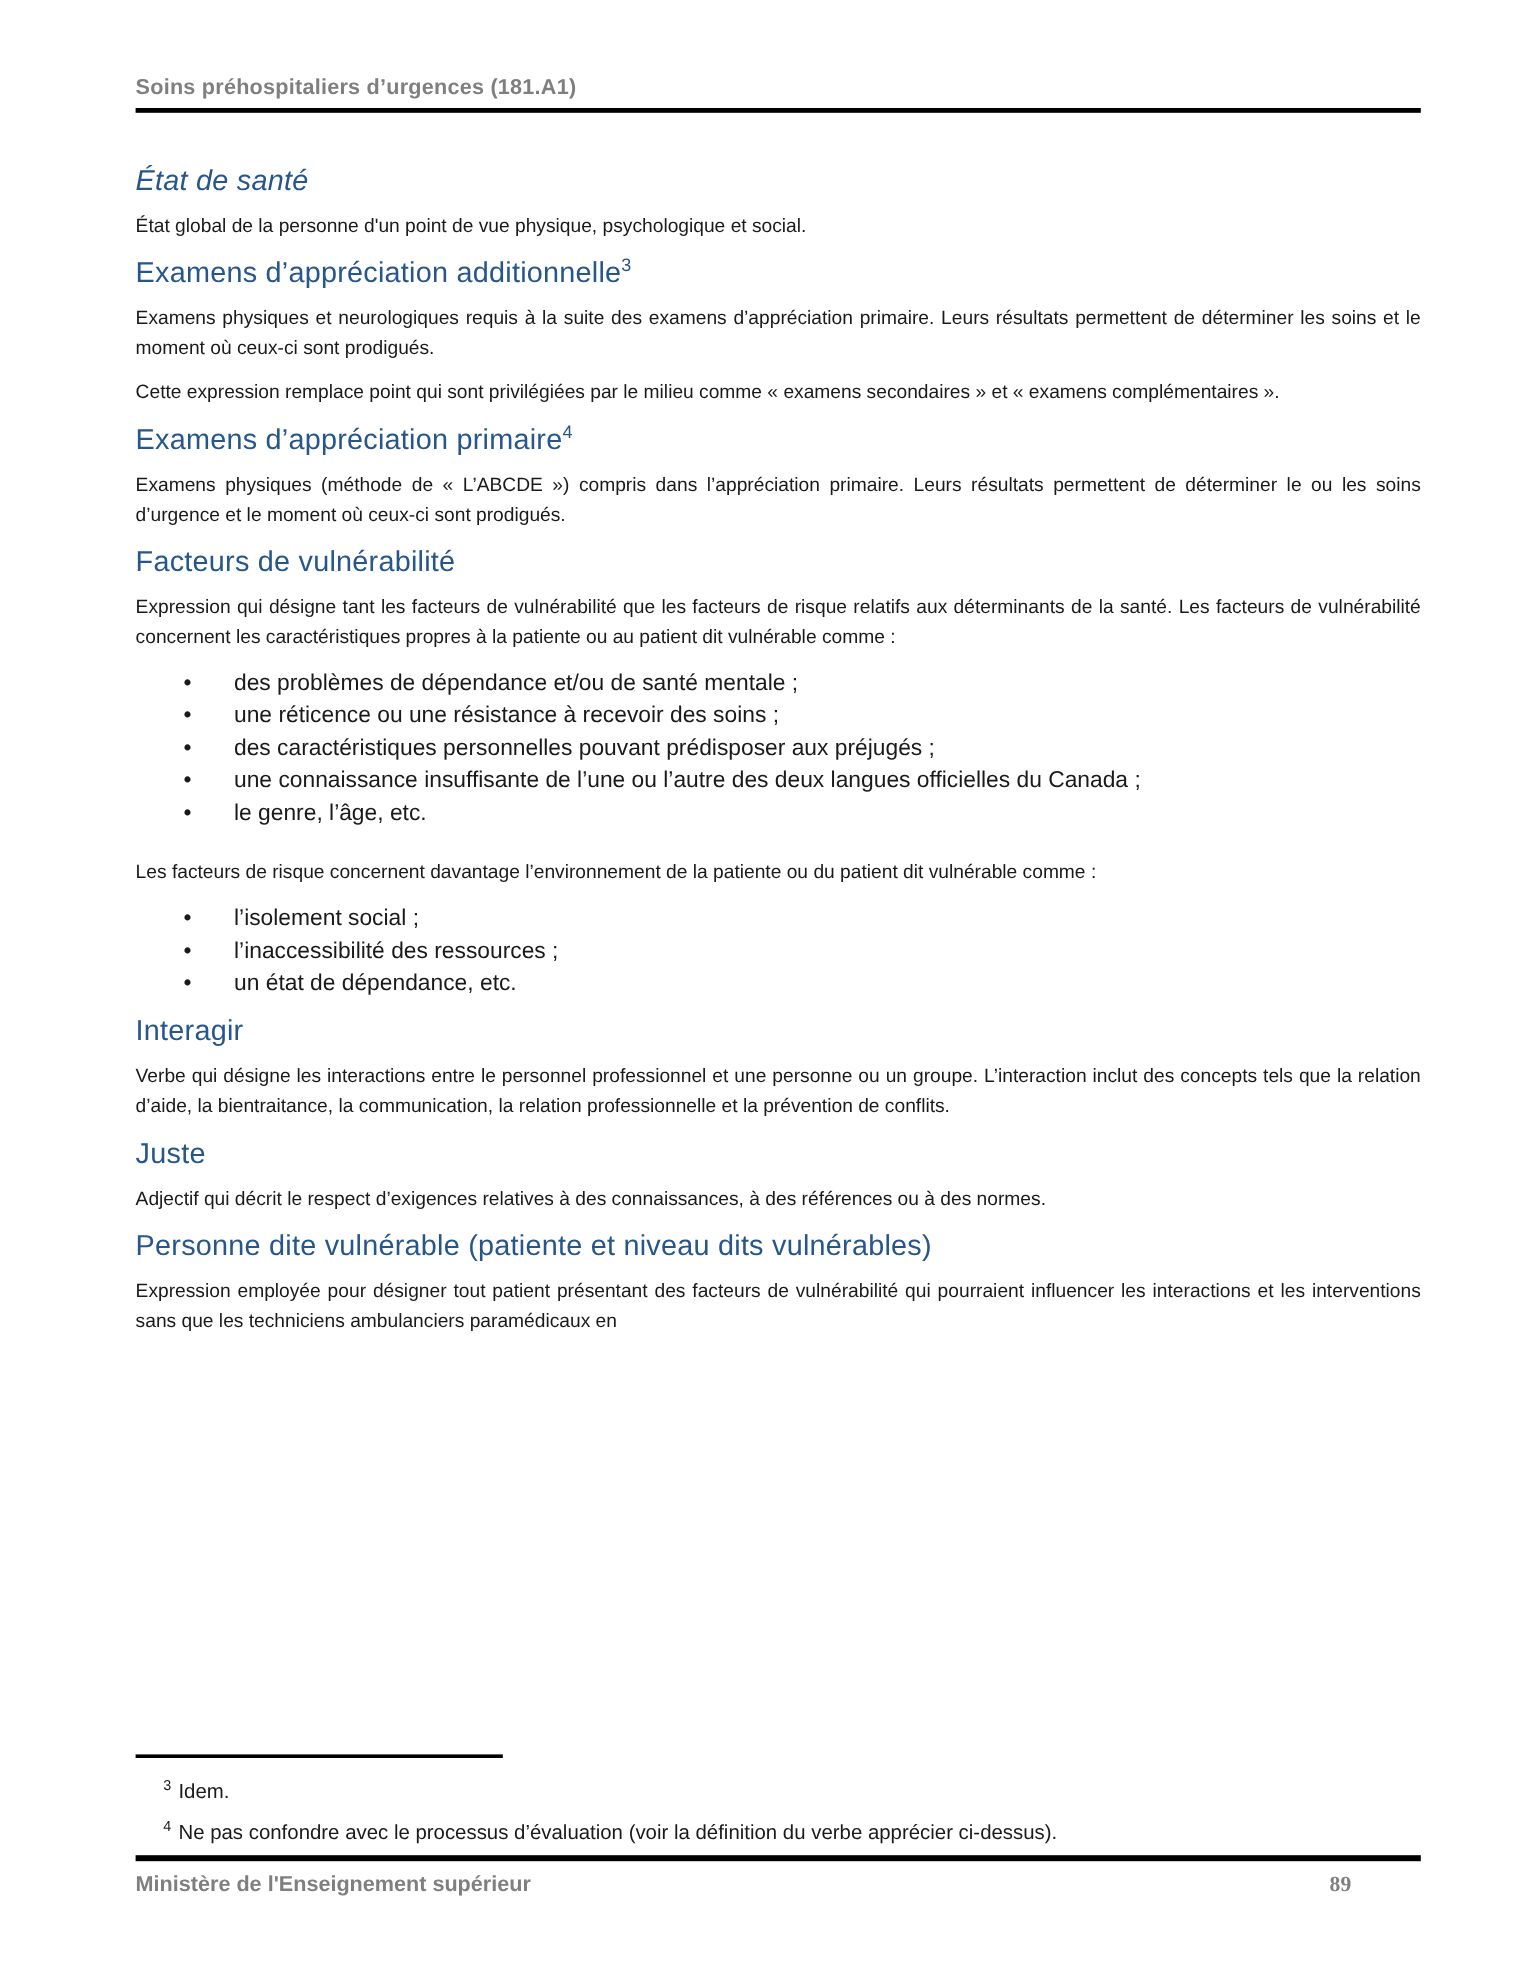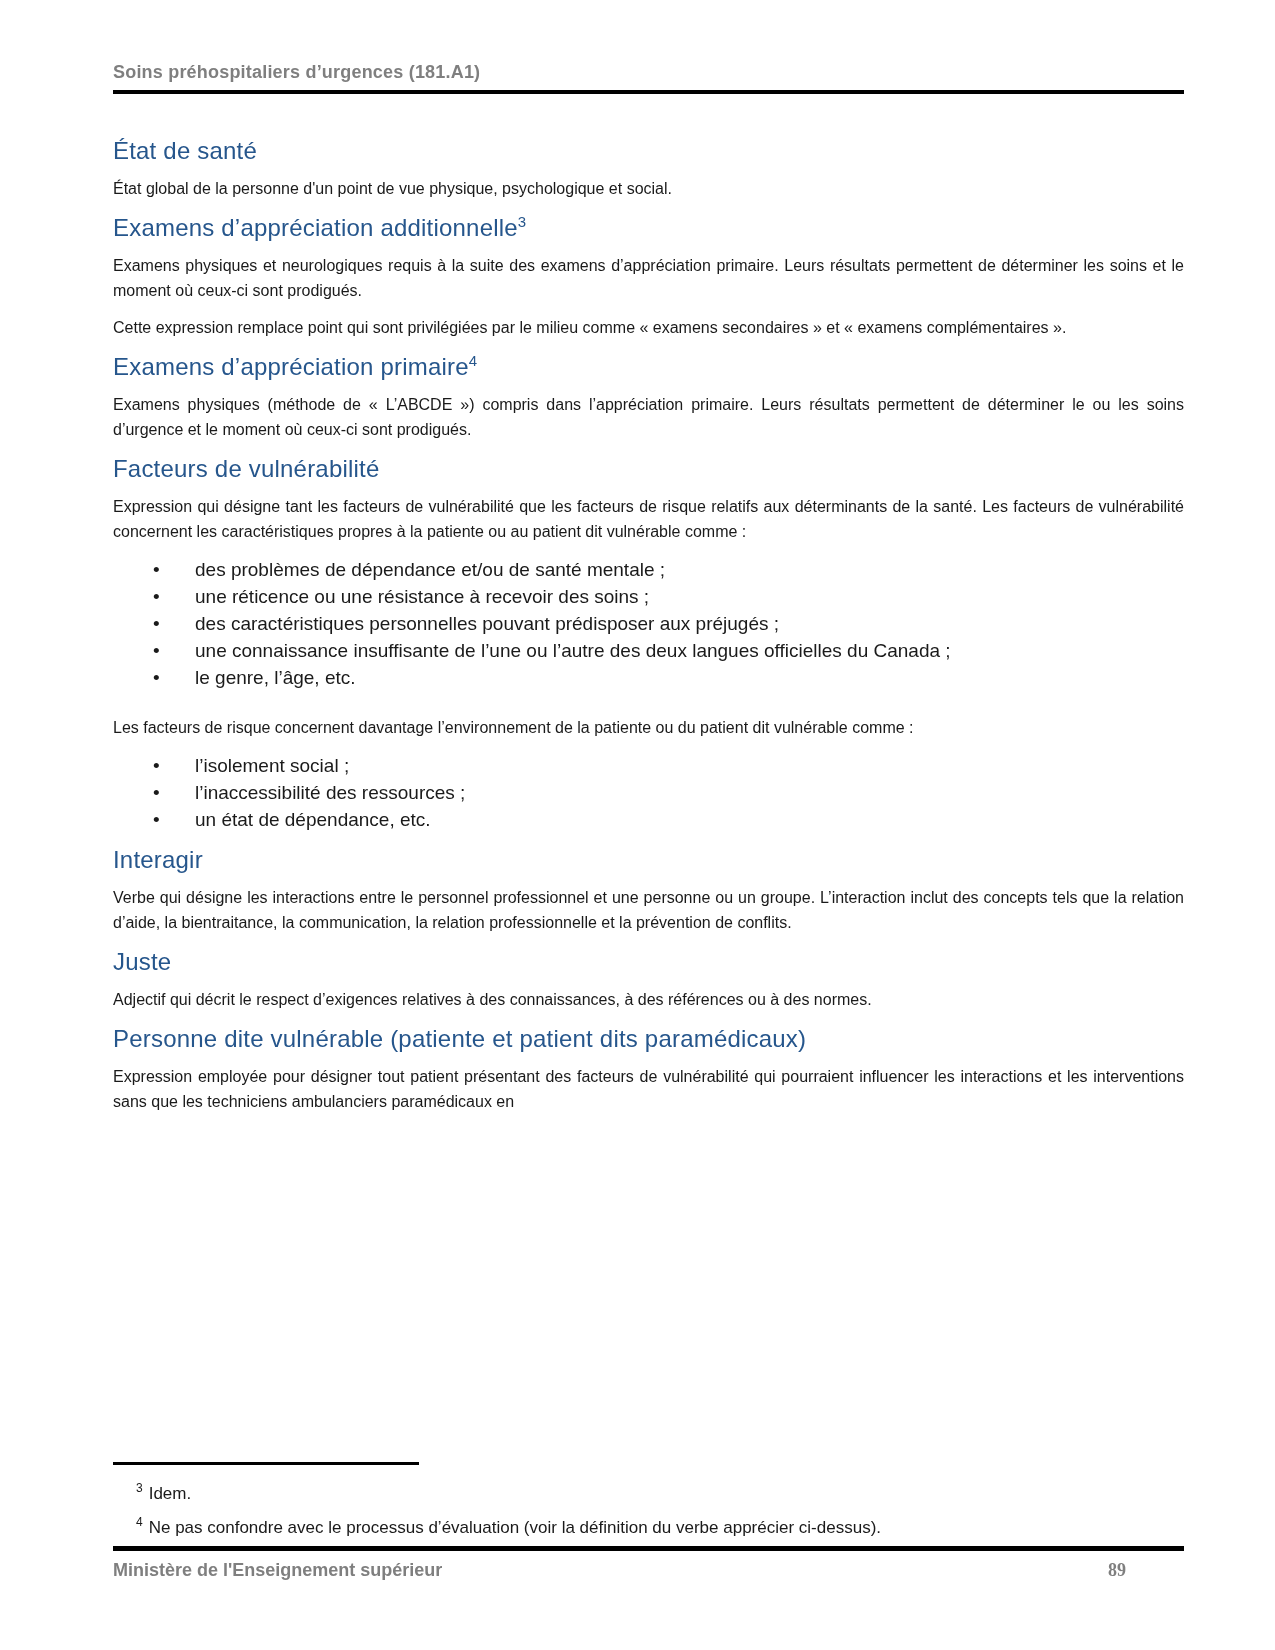--- a/index.html
+++ b/index.html
@@ -32,21 +32,21 @@
     top: 118px; left: 113px; right: 91px;
   }
   h2.sec-h {
     font-size: 24px;
     font-weight: 400;
     color: #26568c;
     letter-spacing: 0.2px;
     line-height: 30px;
     margin: 12px 0 10px 0;
   }
-  section:first-child h2.sec-h { margin-top: 18px; }
+  section:first-child h2.sec-h { margin-top: 18px; font-style: italic; }
   h2.sec-h sup { font-size: 15px; line-height: 0; }
   p.body-p {
     font-size: 16px;
     line-height: 25px;
     margin: 0 0 12px 0;
     text-align: justify;
   }
   ul.bullets {
     list-style: none;
     margin: 0 0 12px 0;
@@ -136,21 +136,21 @@
       </section>
       <section>
         <h2 class="sec-h"><span>Interagir</span></h2>
         <p class="body-p">Verbe qui désigne les interactions entre le personnel professionnel et une personne ou un groupe. L’interaction inclut des concepts tels que la relation d’aide, la bientraitance, la communication, la relation professionnelle et la prévention de conflits.</p>
       </section>
       <section>
         <h2 class="sec-h"><span>Juste</span></h2>
         <p class="body-p">Adjectif qui décrit le respect d’exigences relatives à des connaissances, à des références ou à des normes.</p>
       </section>
       <section>
-        <h2 class="sec-h"><span>Personne dite vulnérable (patiente et patient dits paramédicaux)</span></h2>
+        <h2 class="sec-h"><span>Personne dite vulnérable (patiente et niveau dits vulnérables)</span></h2>
         <p class="body-p">Expression employée pour désigner tout patient présentant des facteurs de vulnérabilité qui pourraient influencer les interactions et les interventions sans que les techniciens ambulanciers paramédicaux en</p>
       </section>
     </main>
 
   <div class="footnotes">
     <div class="fn-sep"></div>
     <div class="fn-line"><sup>3</sup><span>Idem.</span></div>
     <div class="fn-line"><sup>4</sup><span>Ne pas confondre avec le processus d’évaluation (voir la définition du verbe apprécier ci-dessus).</span></div>
   </div>
 

